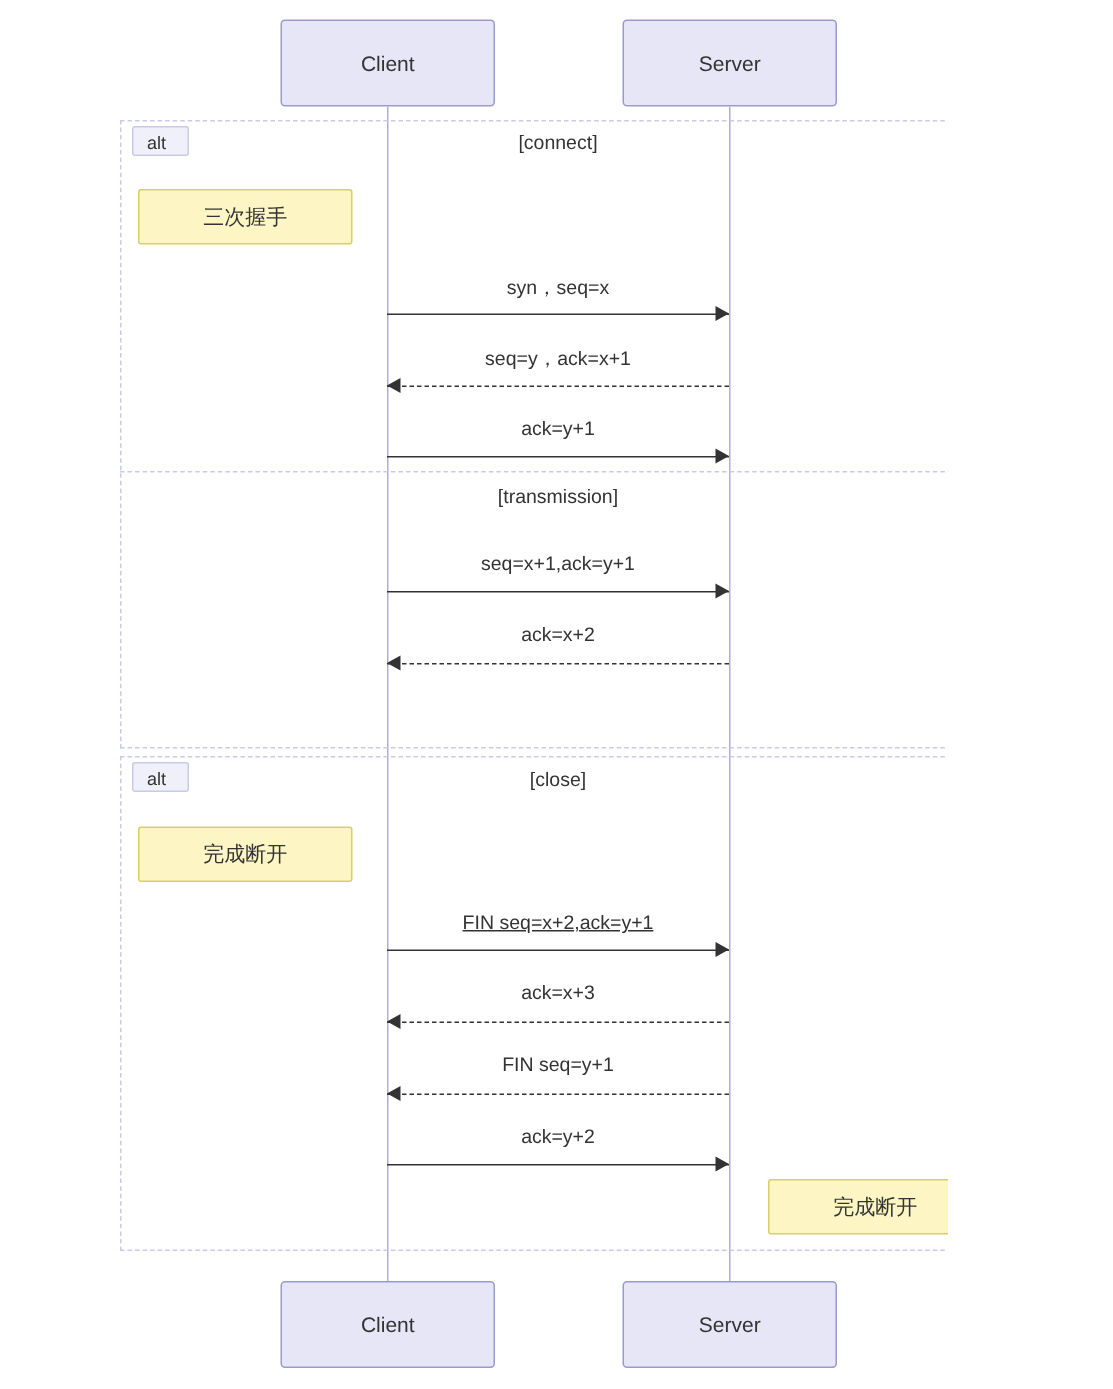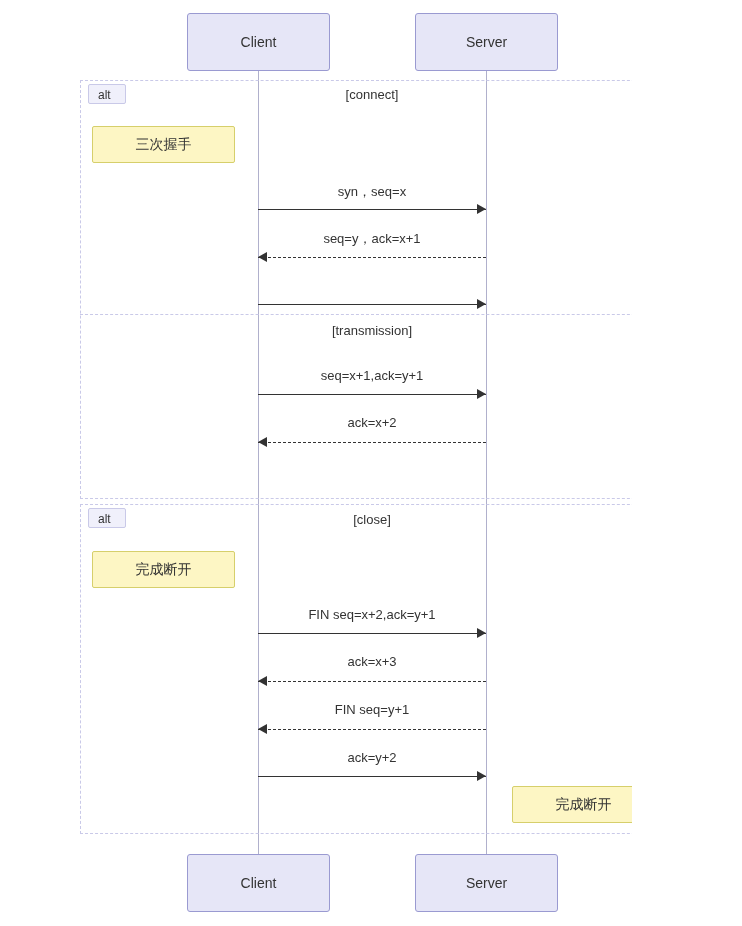--- a/index.html
+++ b/index.html
@@ -128,41 +128,42 @@
   </div>
 
   <div class="msg-label" style="left:258px; top:183px; width:228px;">syn，seq=x</div>
   <div class="msg-line" style="left:258px; top:209px; width:228px;"></div>
   <div class="arrow-head right" style="left:477px; top:204px;"></div>
 
   <div class="msg-label" style="left:258px; top:230px; width:228px;">seq=y，ack=x+1</div>
   <div class="msg-line dashed" style="left:258px; top:257px; width:228px;"></div>
   <div class="arrow-head left" style="left:258px; top:252px;"></div>
 
+  <div class="msg-label" style="left:258px; top:278px; width:228px;">ack=y+1</div>
   <div class="msg-line" style="left:258px; top:304px; width:228px;"></div>
   <div class="arrow-head right" style="left:477px; top:299px;"></div>
 
   <div class="msg-label" style="left:258px; top:368px; width:228px;">seq=x+1,ack=y+1</div>
   <div class="msg-line" style="left:258px; top:394px; width:228px;"></div>
   <div class="arrow-head right" style="left:477px; top:389px;"></div>
 
   <div class="msg-label" style="left:258px; top:415px; width:228px;">ack=x+2</div>
   <div class="msg-line dashed" style="left:258px; top:442px; width:228px;"></div>
   <div class="arrow-head left" style="left:258px; top:437px;"></div>
 
 
   <div class="frame" style="left:80px; top:504px; width:585px; height:330px;"></div>
   <div class="frame-label" style="left:88px; top:508px; width:38px; height:20px;">alt</div>
   <div class="fragment-title" style="left:258px; top:512px; width:228px;">[close]</div>
 
   <div class="note" style="left:92px; top:551px; width:143px; height:37px;">
     <span>完成断开</span>
   </div>
 
-  <div class="msg-label" style="left:258px; top:607px; width:228px;">FIN seq=x+2,ack=y+1</div>
+  <div class="msg-label" style="left:258px; top:607px; width:228px;text-decoration:underline;">FIN seq=x+2,ack=y+1</div>
   <div class="msg-line" style="left:258px; top:633px; width:228px;"></div>
   <div class="arrow-head right" style="left:477px; top:628px;"></div>
 
   <div class="msg-label" style="left:258px; top:654px; width:228px;">ack=x+3</div>
   <div class="msg-line dashed" style="left:258px; top:681px; width:228px;"></div>
   <div class="arrow-head left" style="left:258px; top:676px;"></div>
 
   <div class="msg-label" style="left:258px; top:702px; width:228px;">FIN seq=y+1</div>
   <div class="msg-line dashed" style="left:258px; top:729px; width:228px;"></div>
   <div class="arrow-head left" style="left:258px; top:724px;"></div>

